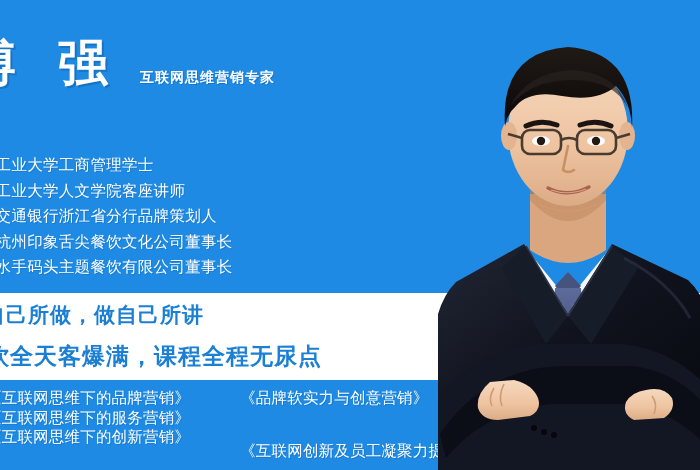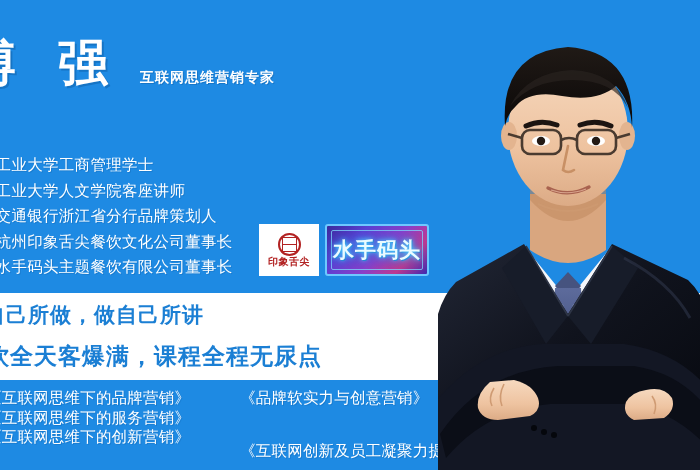--- a/index.html
+++ b/index.html
@@ -194,29 +194,20 @@
   </div>
 
   <div class="credentials">
     <div class="cred-line">浙江工业大学工商管理学士</div>
     <div class="cred-line">浙江工业大学人文学院客座讲师</div>
     <div class="cred-line">现任交通银行浙江省分行品牌策划人</div>
     <div class="cred-line">现任杭州印象舌尖餐饮文化公司董事长</div>
     <div class="cred-line">杭州水手码头主题餐饮有限公司董事长</div>
   </div>
 
-  <div class="logos">
-    <div class="logo-seal">
-      <div class="seal-mark"></div>
-      <div class="seal-text">印象舌尖</div>
-    </div>
-    <div class="logo-neon">
-      <div class="neon-text">水手码头</div>
-    </div>
-  </div>
 
   <div class="courses">
     <div class="course-col col-1">
       <div class="course-item">《互联网思维下的品牌营销》</div>
       <div class="course-item">《互联网思维下的服务营销》</div>
       <div class="course-item">《互联网思维下的创新营销》</div>
     </div>
     <div class="course-col col-2">
       <div class="course-item">《品牌软实力与创意营销》</div>
       <div class="course-item">《互联网创新及员工凝聚力提升》</div>

